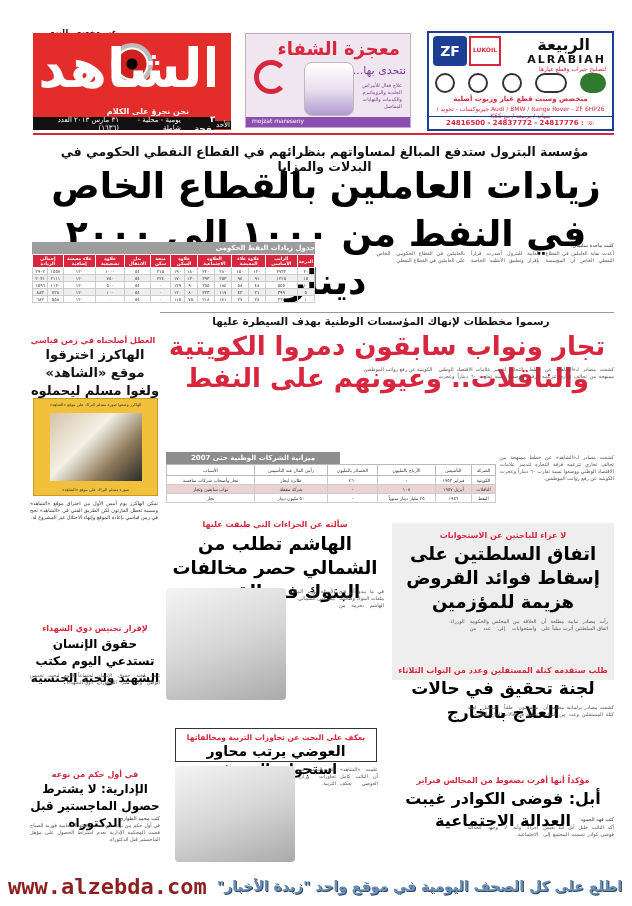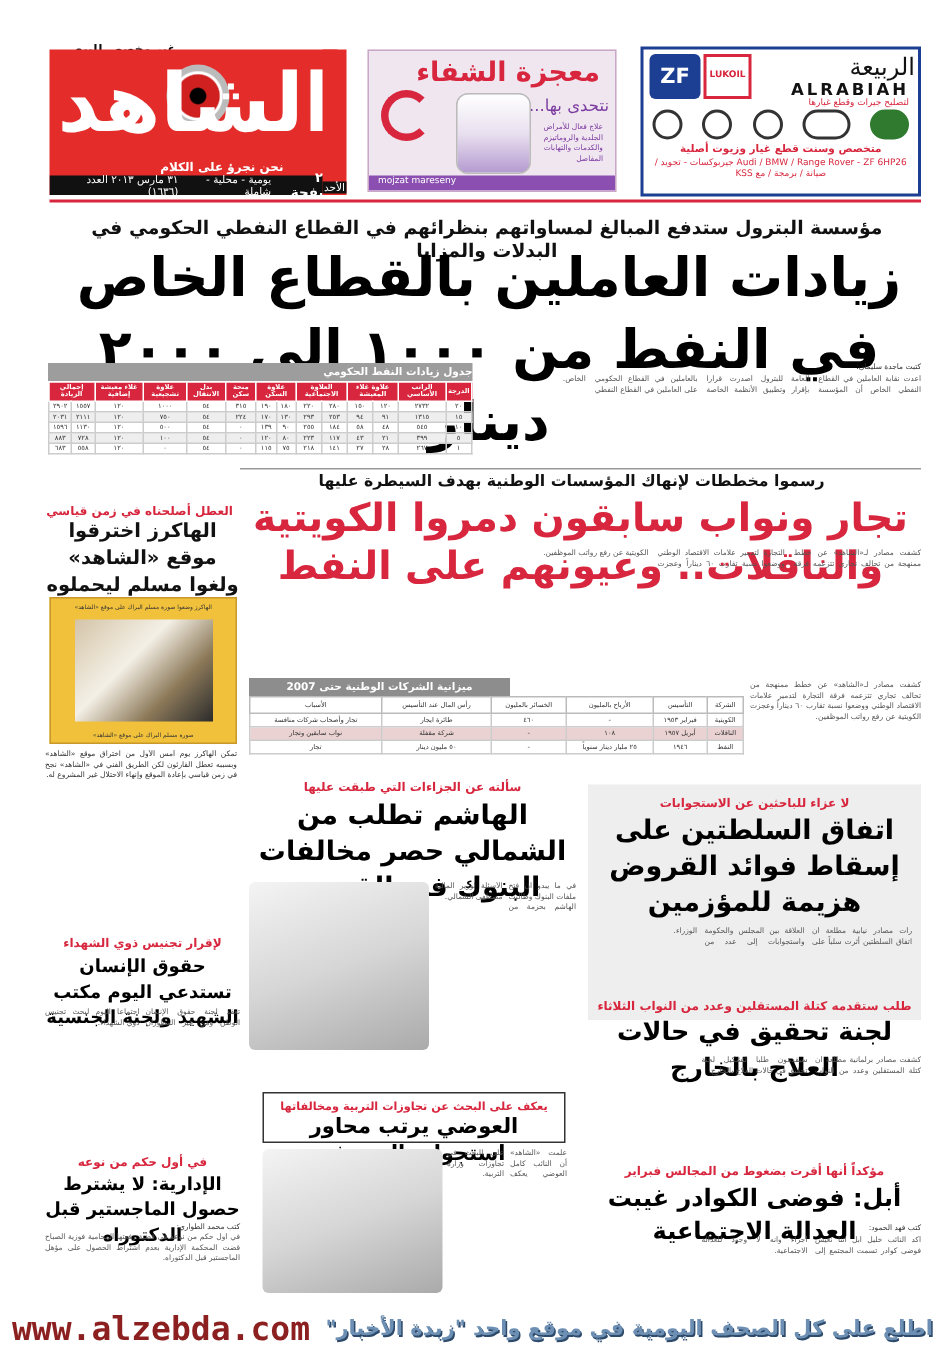--- a/index.html
+++ b/index.html
@@ -17,21 +17,21 @@
   .ad1 { left: 245px; top: 33px; width: 166px; height: 95px; background: #f0e6f0; border: 1px solid #c9a7c9; overflow: hidden; }
   .ad1 .t1 { position: absolute; right: 10px; top: 4px; color: #d7263d; font-size: 18px; font-weight: bold; }
   .ad1 .t2 { position: absolute; right: 4px; top: 30px; color: #7a3aa0; font-size: 11px; }
   .ad1 .jar { position: absolute; left: 58px; top: 28px; width: 50px; height: 54px; border-radius: 8px; background: linear-gradient(#ffffff, #e9e0ef 50%, #b59bd0); border: 1px solid #bbb; }
   .ad1 .crescent { position: absolute; left: 8px; top: 26px; width: 34px; height: 34px; border-radius: 50%; border: 5px solid #d7263d; border-right-color: transparent; }
   .ad1 .bottom { position: absolute; left: 0; right: 0; bottom: 0; height: 10px; background: #8a4fb0; color: #fff; font-size: 6px; padding-left: 6px; direction: ltr; }
   .ad1 .bullets { position: absolute; right: 8px; top: 48px; width: 40px; font-size: 5px; color: #7a3aa0; line-height: 7px; }
   .ad2 { left: 427px; top: 31px; width: 187px; height: 100px; border: 2px solid #1c3f94; background: #fff; overflow: hidden; }
   .ad2 .zf { position: absolute; left: 4px; top: 3px; width: 34px; height: 30px; background: #1c3f94; border-radius: 4px; color: #fff; font-size: 14px; font-weight: bold; text-align: center; line-height: 30px; direction: ltr; }
   .ad2 .luk { position: absolute; left: 40px; top: 3px; width: 32px; height: 30px; background: #fff; border: 2px solid #d7263d; color: #d7263d; font-size: 10px; font-weight: bold; text-align: center; line-height: 20px; direction: ltr; }
-  .ad2 .ar { position: absolute; right: 2px; top: 2px; font-size: 16px; font-weight: normal; color: #111; }
+  .ad2 .ar { position: absolute; right: 22px; top: 2px; font-size: 16px; font-weight: bold; color: #111; }
   .ad2 .en { position: absolute; right: 6px; top: 20px; font-size: 11px; font-weight: bold; letter-spacing: 2px; direction: ltr; }
   .ad2 .sub { position: absolute; right: 6px; top: 32px; font-size: 6px; color: #d7263d; }
   .ad2 .logos { position: absolute; left: 6px; right: 6px; top: 40px; height: 20px; display: flex; justify-content: space-between; direction: ltr; }
   .ad2 .logos span { width: 20px; height: 20px; border-radius: 50%; border: 2px solid #333; display: inline-block; }
   .ad2 .logos span.audi { width: 32px; border-radius: 10px; }
   .ad2 .logos span.lr { width: 26px; border-radius: 10px; background: #2f7a2f; border-color: #2f7a2f; }
   .ad2 .line1 { position: absolute; right: 6px; left: 6px; top: 62px; font-size: 7px; color: #d7263d; font-weight: bold; text-align: center; }
   .ad2 .line2 { position: absolute; right: 6px; left: 6px; top: 72px; font-size: 6px; color: #d7263d; text-align: center; }
   .ad2 .phones { position: absolute; left: 0; right: 0; bottom: 0; height: 13px; border-top: 1px solid #1c3f94; font-size: 7px; color: #d7263d; font-weight: bold; text-align: center; line-height: 13px; direction: ltr; }
   .rule { left: 33px; right: 18px; height: 2px; background: #d7263d; }
@@ -101,20 +101,21 @@
   <div class="sub">لتصليح جيرات وقطع غيارها</div>
   <div class="logos">
     <span></span>
     <span></span>
     <span></span>
     <span class="audi"></span>
     <span class="lr"></span>
   </div>
   <div class="line1">متخصص وسنت قطع غيار وزيوت أصلية</div>
   <div class="line2">Audi / BMW / Range Rover - ZF 6HP26 جيربوكسات - تجويد / صيانة / برمجة / مع KSS</div>
+  <div class="phones">24816500 - 24837772 - 24817776 : ☏</div>
 </div>
 
 <div class="abs rule" style="top:133px;"></div>
 
 <div class="abs deck1">مؤسسة البترول ستدفع المبالغ لمساواتهم بنظرائهم في القطاع النفطي الحكومي في البدلات والمزايا</div>
 <div class="abs hl1">زيادات العاملين بالقطاع الخاص في النفط من ١٠٠٠ إلى ٢٠٠٠ دينار</div>
 
 <div class="abs" style="left:486px; top:242px; width:128px; font-size:5px; color:#333;">كتبت ماجدة سليمان:</div>
 <div class="abs cols-text" style="left:322px; top:250px; width:292px; height:58px; column-count:4; column-gap:6px;">أعدت نقابة العاملين في القطاع النفطي الخاص أن المؤسسة العامة للبترول أصدرت قراراً بإقرار وتطبيق الأنظمة الخاصة بالعاملين في القطاع الحكومي على العاملين في القطاع النفطي الخاص.</div>
 

